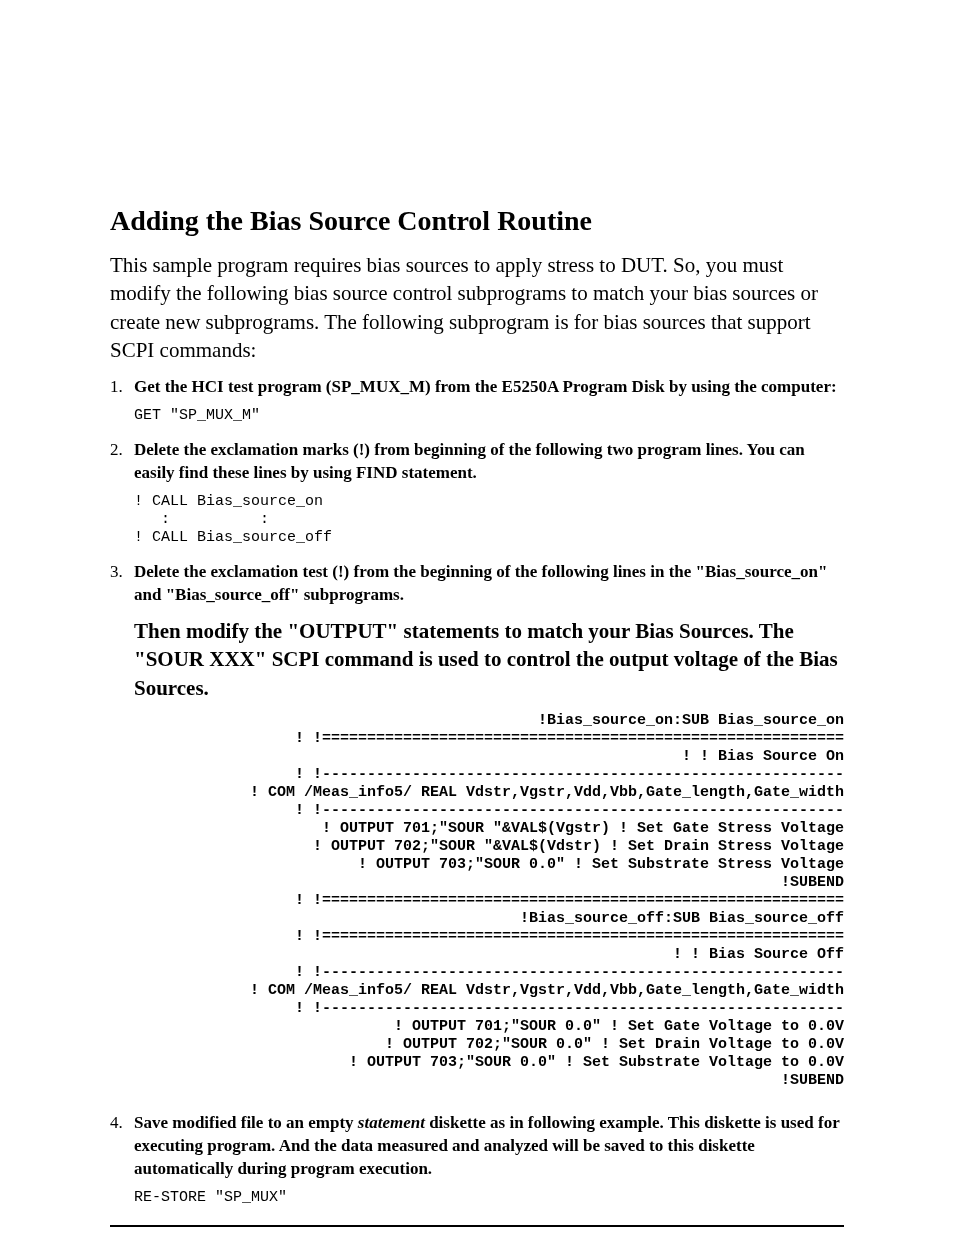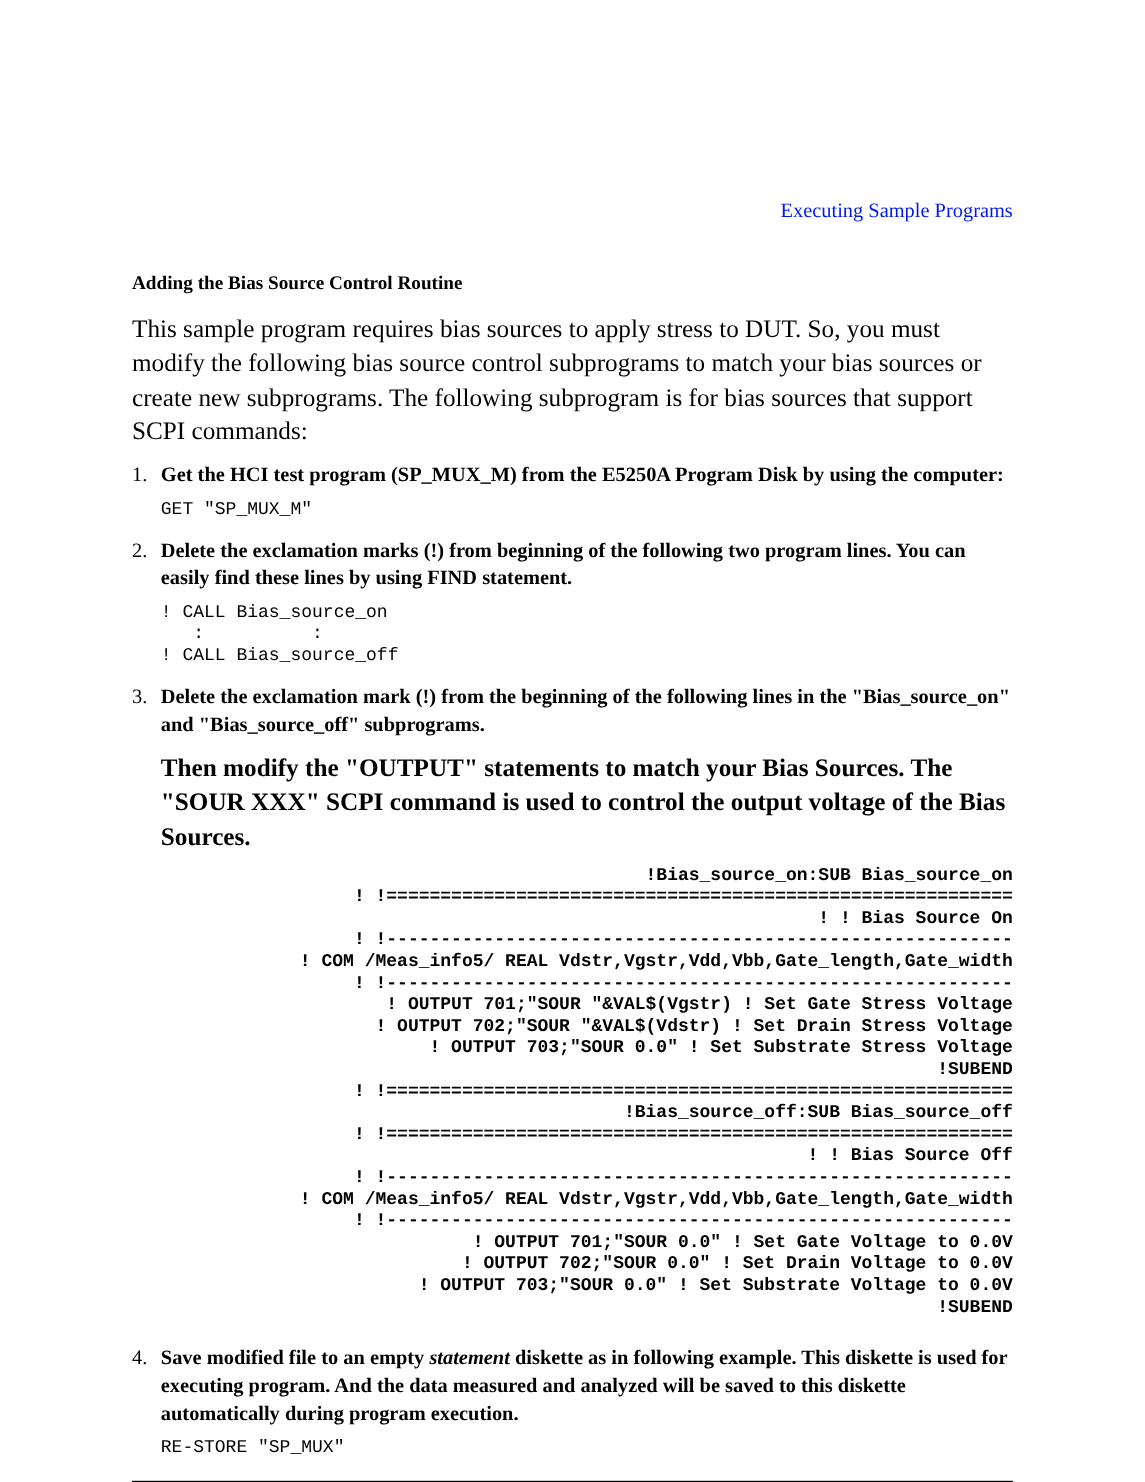--- a/index.html
+++ b/index.html
@@ -15,21 +15,21 @@
     box-sizing: border-box;
   }
   .header-right {
     text-align: right;
     font-size: 17px;
     line-height: 1.35;
     color: #0018f0;
     margin-bottom: 40px;
   }
   .heading {
-    font-size: 16px;
+    font-size: 28px;
     font-weight: bold;
     margin: 0 0 14px 0;
   }
   .para {
     font-size: 21px;
     line-height: 1.35;
     margin: 14px 0 12px 0;
   }
   .step-row {
     display: flex;
@@ -78,21 +78,20 @@
     padding-top: 6px;
     margin-top: 18px;
   }
 </style>
 </head>
 <body>
 
 <div class="page">
 
   <div class="header-right">
-    <div>Executing Sample Programs</div>
   </div>
 
   <h2 class="heading">Adding the Bias Source Control Routine</h2>
 
   <p class="para">This sample program requires bias sources to apply stress to DUT. So, you must modify the following bias source control subprograms to match your bias sources or create new subprograms. The following subprogram is for bias sources that support SCPI commands:</p>
 
   <div class="step-row">
     <div class="step-num">1.</div>
     <div class="step-body">
       <span>Get the HCI test program (SP_MUX_M) from the E5250A Program Disk by using the computer:</span>
@@ -106,21 +105,21 @@
       <span>Delete the exclamation marks (!) from beginning of the following two program lines. You can easily find these lines by using FIND statement.</span>
     </div>
   </div>
   <div class="code">! CALL Bias_source_on
    :          :
 ! CALL Bias_source_off</div>
 
   <div class="step-row">
     <div class="step-num">3.</div>
     <div class="step-body">
-      <div>Delete the exclamation mark (!) from the beginning of the following lines in the "Bias_source_on" and "Bias_source_off" subprograms.</div>
+      <div>Delete the exclamation test (!) from the beginning of the following lines in the "Bias_source_on" and "Bias_source_off" subprograms.</div>
       <p class="para">Then modify the "OUTPUT" statements to match your Bias Sources. The "SOUR XXX" SCPI command is used to control the output voltage of the Bias Sources.</p>
       <div class="code-wide">!Bias_source_on:SUB Bias_source_on
 ! !==========================================================
 ! ! Bias Source On
 ! !----------------------------------------------------------
 ! COM /Meas_info5/ REAL Vdstr,Vgstr,Vdd,Vbb,Gate_length,Gate_width
 ! !----------------------------------------------------------
 ! OUTPUT 701;"SOUR "&amp;VAL$(Vgstr) ! Set Gate Stress Voltage
 ! OUTPUT 702;"SOUR "&amp;VAL$(Vdstr) ! Set Drain Stress Voltage
 ! OUTPUT 703;"SOUR 0.0" ! Set Substrate Stress Voltage

